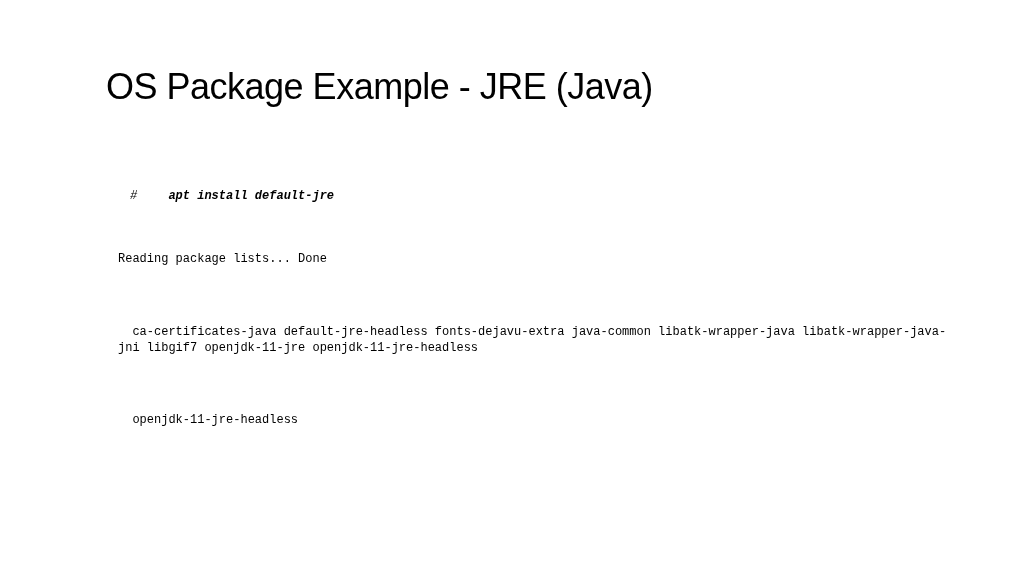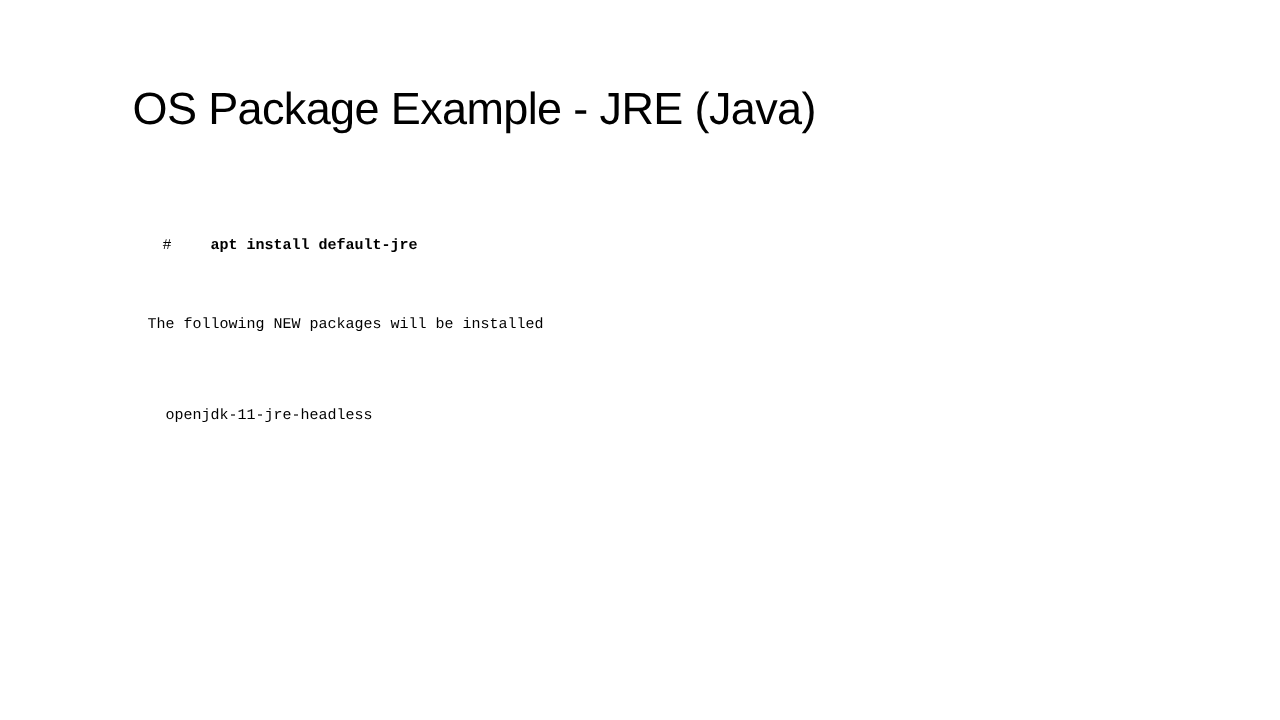--- a/index.html
+++ b/index.html
@@ -25,36 +25,38 @@
     .terminal {
       font-family: "Courier New", Courier, monospace;
       font-size: 12px;
       color: #000000;
       line-height: 1.35;
       white-space: pre-wrap;
       word-wrap: break-word;
     }
     .prompt-line {
       margin-bottom: 2px;
+      font-style: italic;
     }
     .prompt-hash {
       font-weight: normal;
     }
     .prompt-cmd {
       font-weight: bold;
     }
   </style>
 </head>
 <body>
 
 <h1 class="title">OS Package Example - JRE (Java)</h1>
 
 <div class="terminal">
   <div class="prompt-line"><span class="prompt-hash">#</span> <span class="prompt-cmd">apt install default-jre</span></div>
-  <div>The following NEW packages will be installed</div>
+  <div>Reading package lists... Done</div>
+  <div>  ca-certificates-java default-jre-headless fonts-dejavu-extra java-common libatk-wrapper-java libatk-wrapper-java-jni libgif7 openjdk-11-jre openjdk-11-jre-headless</div>
   <div>  openjdk-11-jre-headless</div>
   
   
   
   
   
   
 </div>
 
 </body></html>

